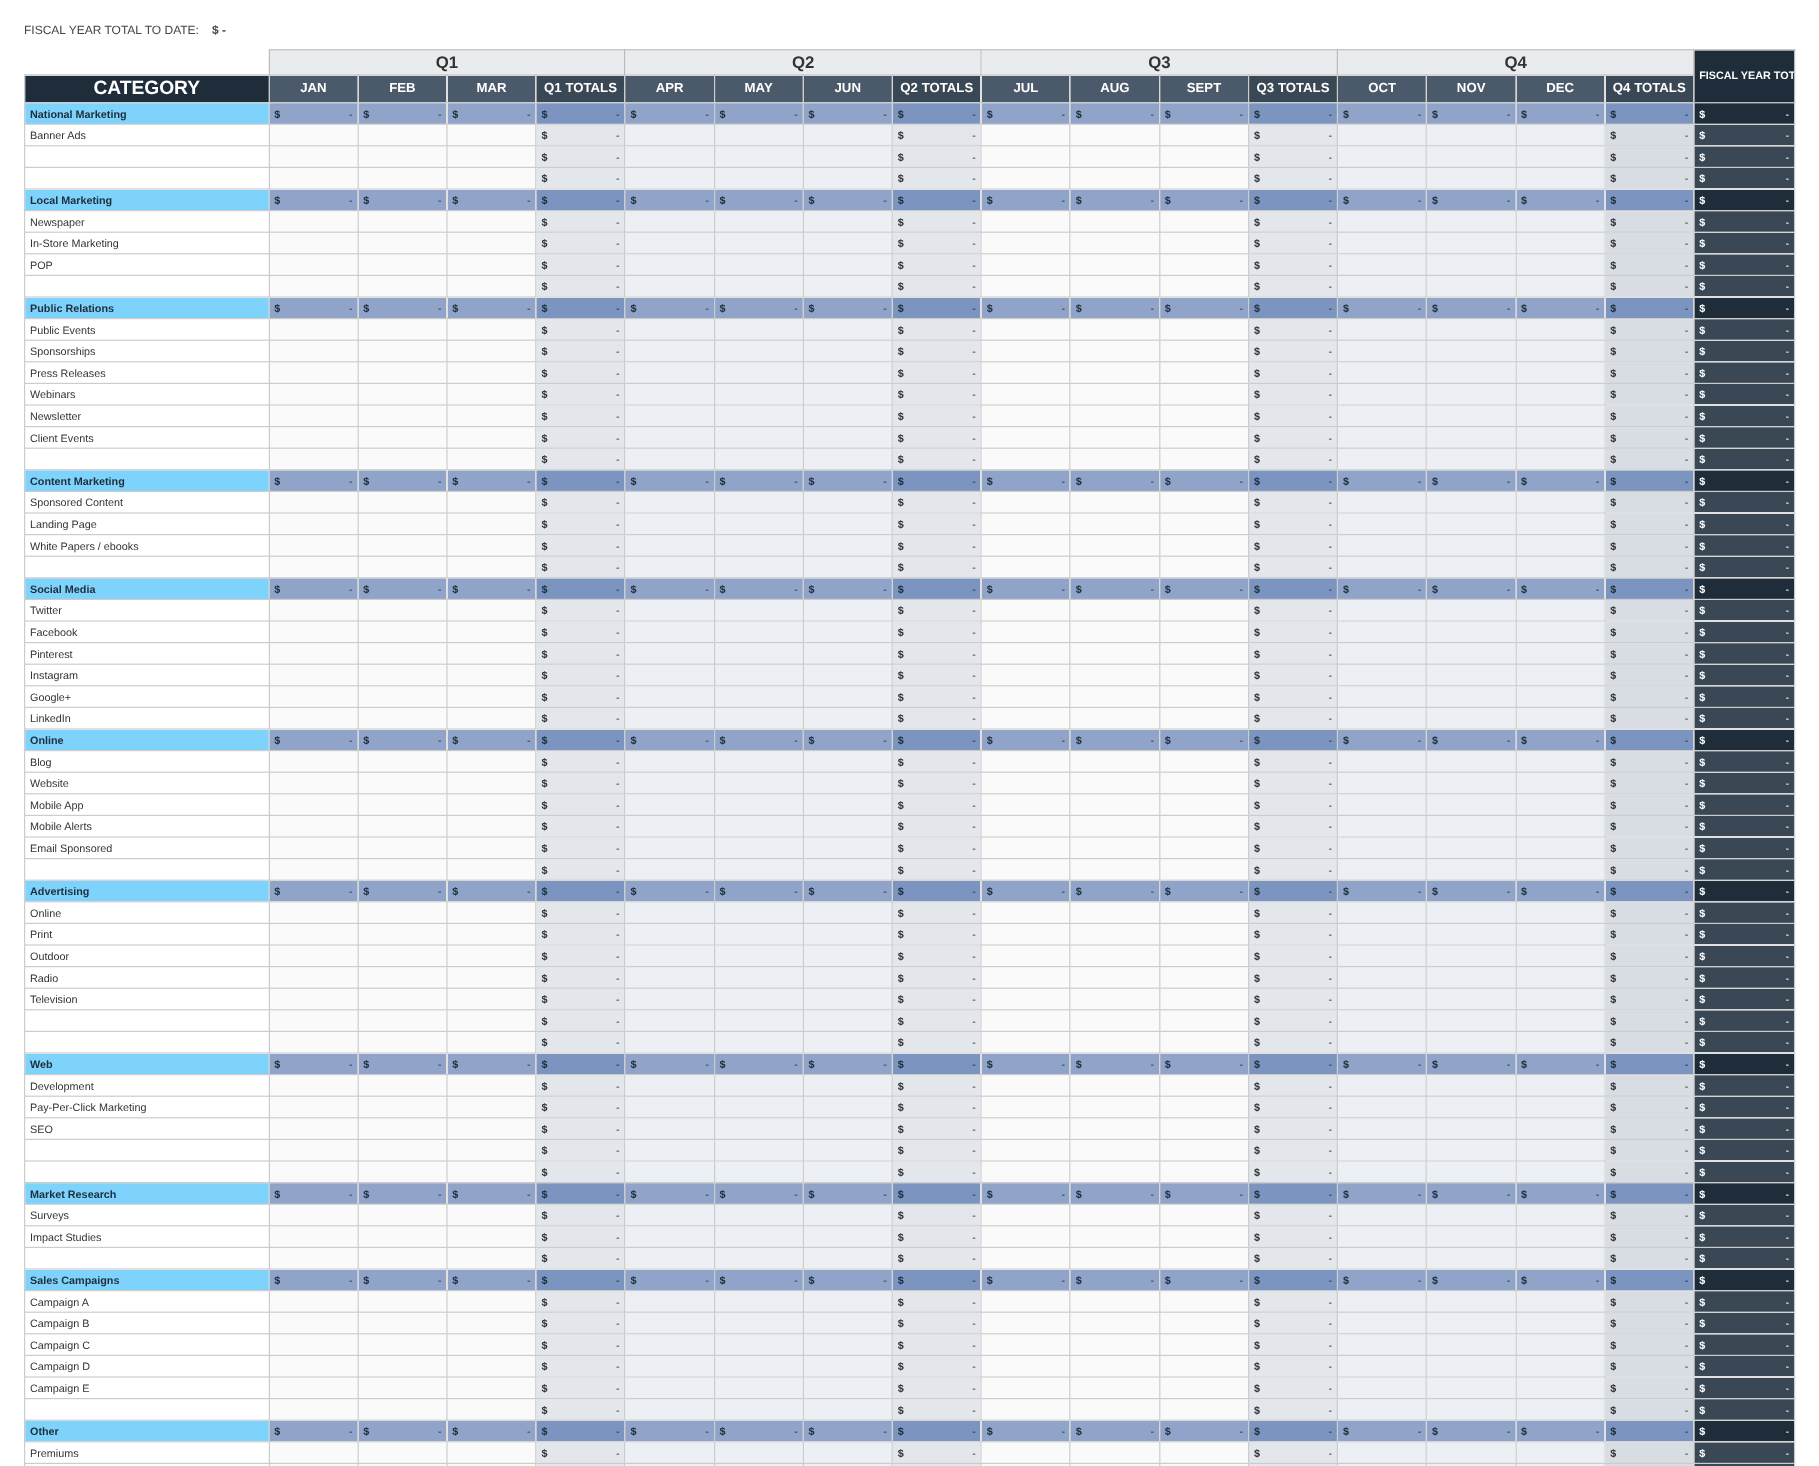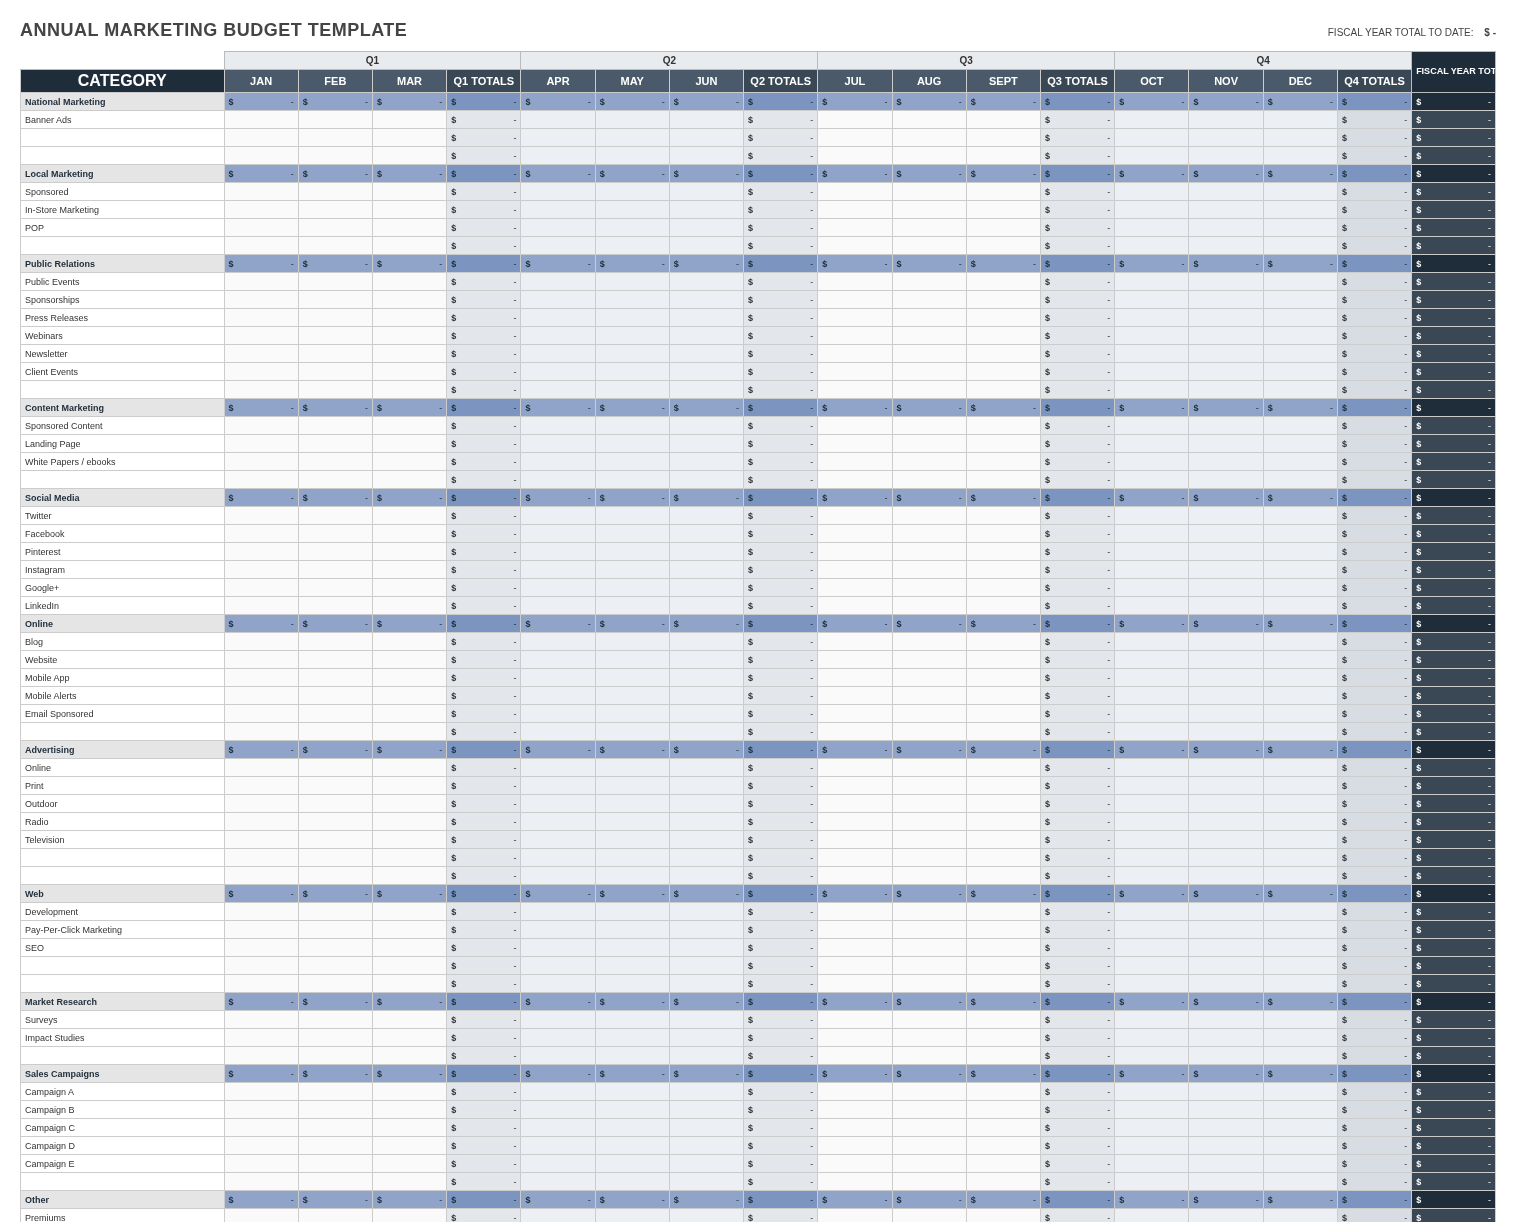--- a/index.html
+++ b/index.html
@@ -45,21 +45,21 @@
 
   
   col.c-cat { width: 170px; }
   col.c-m { width: 62px; }
   col.c-qt { width: 62px; }
   col.c-fy { width: 70px; }
 
   
   tr.qrow th {
     background: #e9ecef;
-    font-size: 10px;
+    font-size: 14px;
     font-weight: bold;
     text-align: center;
     border: 1px solid #bbb;
   }
   tr.qrow th.blank { background: #fff; border-left: 1px solid #fff; border-top: 1px solid #fff;}
   tr.qrow th.fy-head {
     background: #1f2d3a;
     color: #fff;
     font-size: 9px;
     line-height: 1.1;
@@ -81,21 +81,21 @@
     background: #3a4754;
   }
 
   
   tr.section td {
     background: #8fa4c8;
     color: #1f2d3a;
     font-weight: bold;
     font-size: 9px;
   }
-  tr.section td.cat { background: #e5e5e5; color: #1f2d3a; }
+  tr.section td.cat { background: #7dd3fc; color: #1f2d3a; }
   tr.section td.qt-s { background: #7b95c0; }
   tr.section td.fy-s {
     background: #1f2d3a;
     color: #fff;
   }
 
   
   tr.line td.m-q1, tr.line td.m-q3 { background: #fafafa; }
   tr.line td.m-q2, tr.line td.m-q4 { background: #eceff3; }
   tr.line td.qt { background: #e3e7ec; }
@@ -108,21 +108,20 @@
 
   
   .dv { display: flex; justify-content: space-between; align-items: center; }
   .dv .s { font-weight: bold; }
   .dv .d { font-weight: normal; }
 </style>
 </head>
 <body>
 
 <div class="header-row">
-  <div class="title">ANNUAL MARKETING BUDGET TEMPLATE</div>
   <div class="fy-total">
     <span>FISCAL YEAR TOTAL TO DATE:</span>
     <span class="amount">$           -</span>
   </div>
 </div>
 
 <table>
   <colgroup>
     <col class="c-cat">
     <col class="c-m">
@@ -512,21 +511,21 @@
           </div>
         </td>
         <td class="fy-s">
           <div class="dv">
             <span class="s">$</span>
             <span class="d">-</span>
           </div>
         </td>
       </tr>
       <tr class="line">
-        <td class="cat">Sponsored</td>
+        <td class="cat">Newspaper</td>
         <td class="m-q1"></td>
         <td class="m-q1"></td>
         <td class="m-q1"></td>
         <td class="qt">
           <div class="dv">
             <span class="s">$</span>
             <span class="d">-</span>
           </div>
         </td>
         <td class="m-q2"></td>

